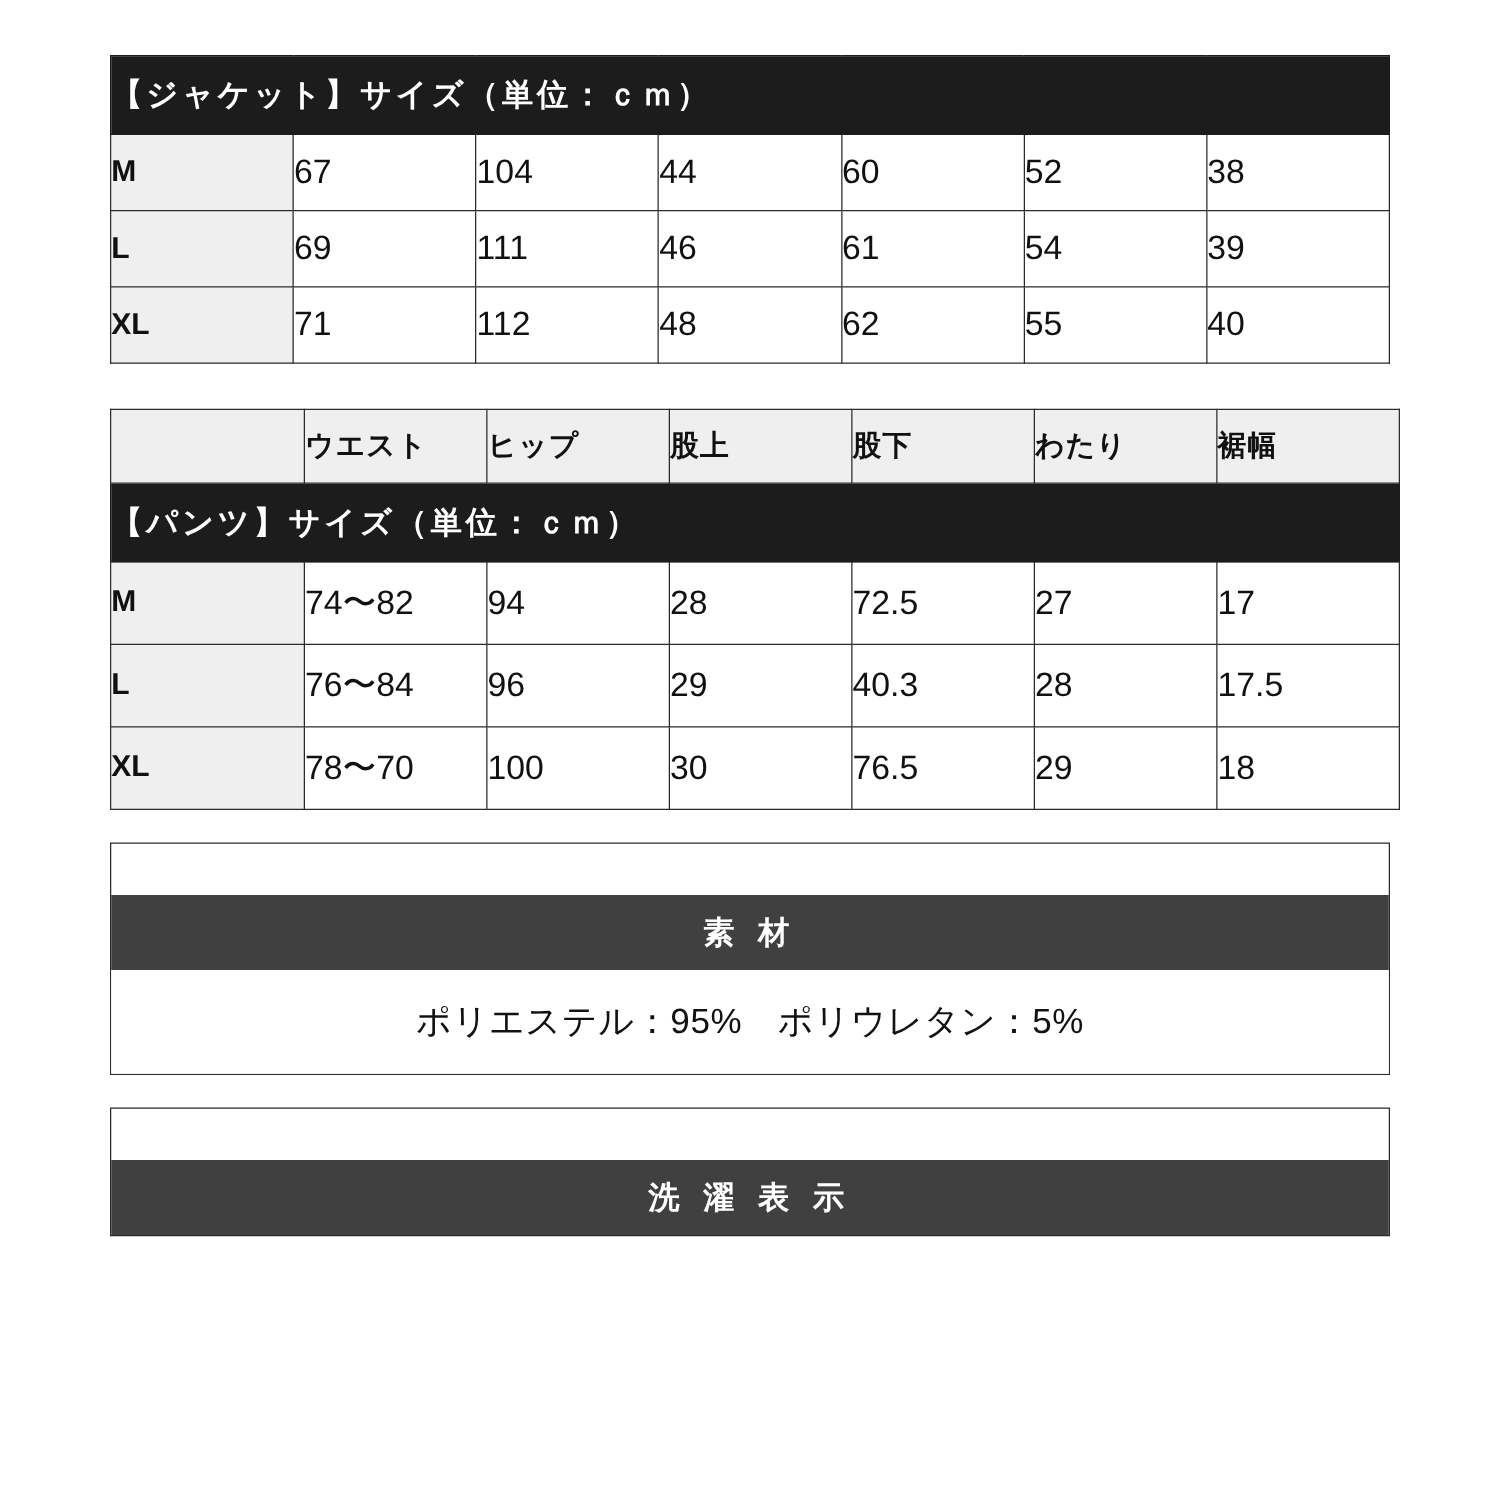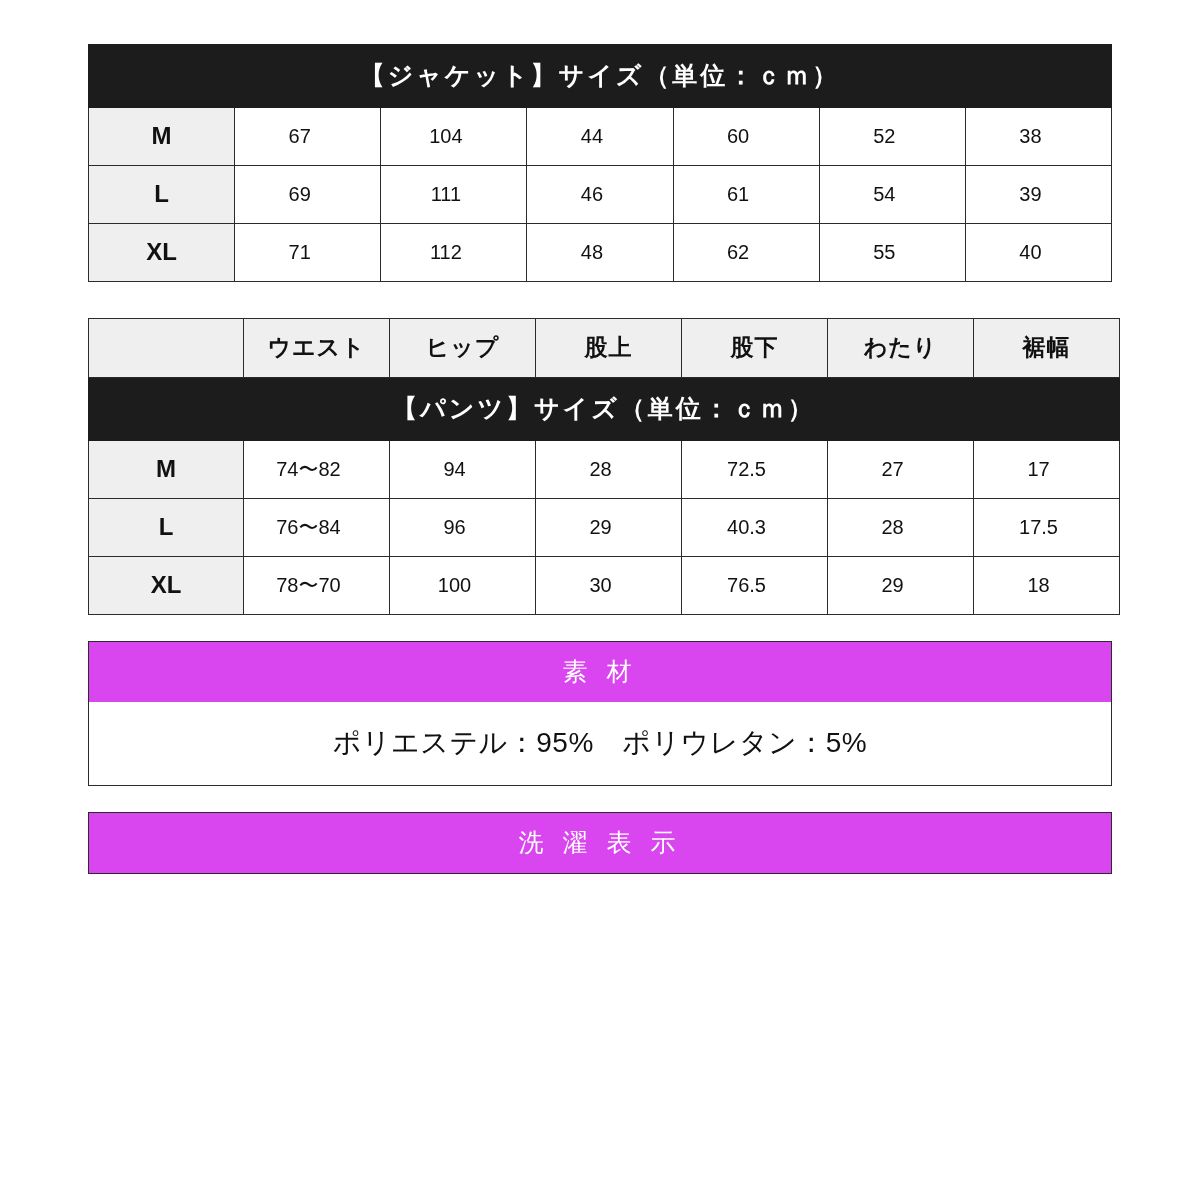--- a/index.html
+++ b/index.html
@@ -23,21 +23,20 @@
   }
 
   
   table.size-table {
     border-collapse: collapse;
     width: 1024px;
     table-layout: fixed;
   }
   table.size-table td, table.size-table th {
     border: 1px solid #2b2b2b;
-    text-align: center;
     vertical-align: middle;
   }
   .tbl-title {
     background: #1c1c1c;
     color: #ffffff;
     font-size: 25px;
     font-weight: bold;
     letter-spacing: 3px;
     padding: 14px 0 15px 0;
     border: 1px solid #1c1c1c !important;
@@ -53,21 +52,21 @@
     background: #efefef;
   }
   .row-label {
     background: #efefef;
     font-size: 24px;
     font-weight: bold;
     padding: 14px 0 15px 0;
   }
   .val-cell {
     background: #ffffff;
-    font-size: 20px;
+    font-size: 27px;
     padding: 14px 16px 15px 0;
   }
   .col-label { width: 152px; }
   .col-data  { width: 145px; }
 
   .gap-tables { height: 36px; }
 
   
   .notes {
     width: 1024px;
@@ -85,27 +84,28 @@
   .note:last-child { margin-bottom: 0; }
 
   
   .block {
     width: 1024px;
     border: 1px solid #2b2b2b;
     box-sizing: border-box;
     margin-top: 26px;
   }
   .block-head {
-    background: #d946ef;
+    background: #404040;
     color: #ffffff;
     text-align: center;
     font-size: 25px;
-    font-weight: normal;
+    font-weight: bold;
     letter-spacing: 6px;
     padding: 13px 0 14px 0;
+    margin-top: 41px;
   }
   .block-body {
     text-align: center;
     font-size: 28px;
     padding: 22px 0 23px 0;
     background: #ffffff;
     letter-spacing: 0.5px;
   }
 </style>
 </head>

